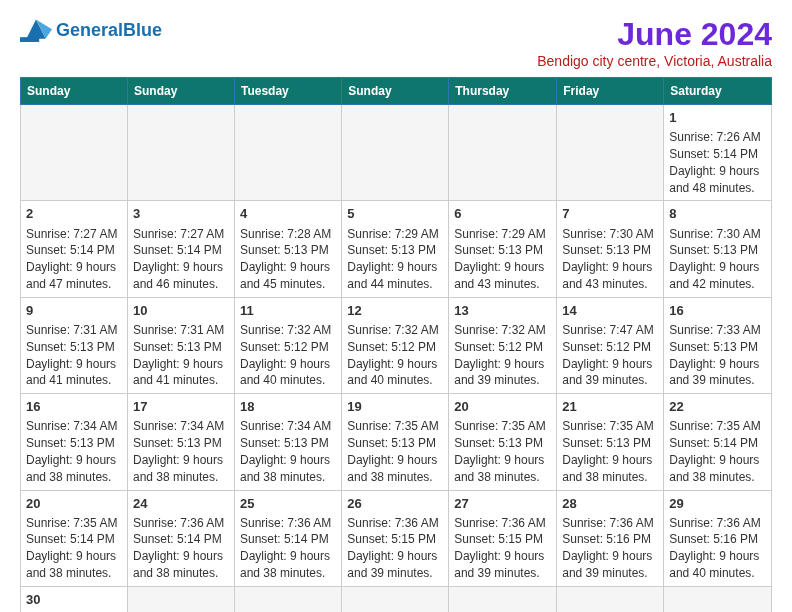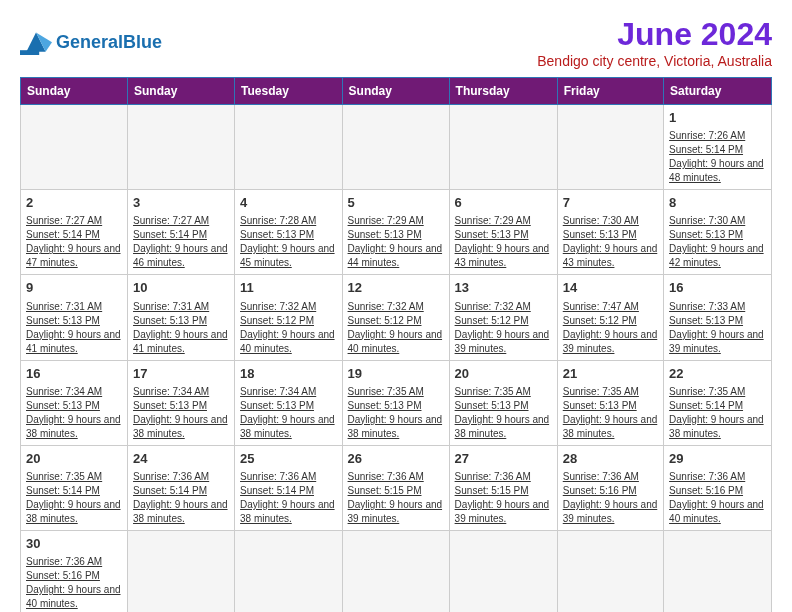--- a/index.html
+++ b/index.html
@@ -6,21 +6,21 @@
     body {
       font-family: Arial, sans-serif;
       background: #fff;
       width: 792px;
       min-height: 612px;
       padding: 16px 20px;
     }
     .header-section {
       display: flex;
       justify-content: space-between;
-      align-items: center;
+      align-items: flex-start;
       margin-bottom: 8px;
     }
     .logo {
       display: flex;
       align-items: center;
       gap: 4px;
     }
     .logo-text {
       font-size: 18px;
       font-weight: bold;
@@ -44,21 +44,21 @@
     .subtitle {
       font-size: 14px;
       color: #b91c1c;
     }
     .calendar-table {
       width: 100%;
       border-collapse: collapse;
       font-size: 11px;
     }
     .calendar-table th {
-      background-color: #701a75;
+      background-color: #0f766e;
       color: #fff;
       text-align: left;
       padding: 6px 6px;
       font-size: 12px;
       font-weight: bold;
       border: 1px solid #2e75b6;
     }
     .calendar-table td {
       border: 1px solid #ccc;
       vertical-align: top;
@@ -73,24 +73,23 @@
     .calendar-table td.empty {
       background: #f5f5f5;
     }
     .day-number {
       font-size: 13px;
       font-weight: bold;
       display: block;
       margin-bottom: 2px;
     }
     .day-info {
-      font-size: 10px;
+      font-size: 12px;
       color: #333;
       line-height: 1.4;
-      text-decoration: underline;
     }
     .last-row td {
       height: 70px;
     }
   </style>
 </head>
 <body>
 
 <div>
   <div class="header-section">

